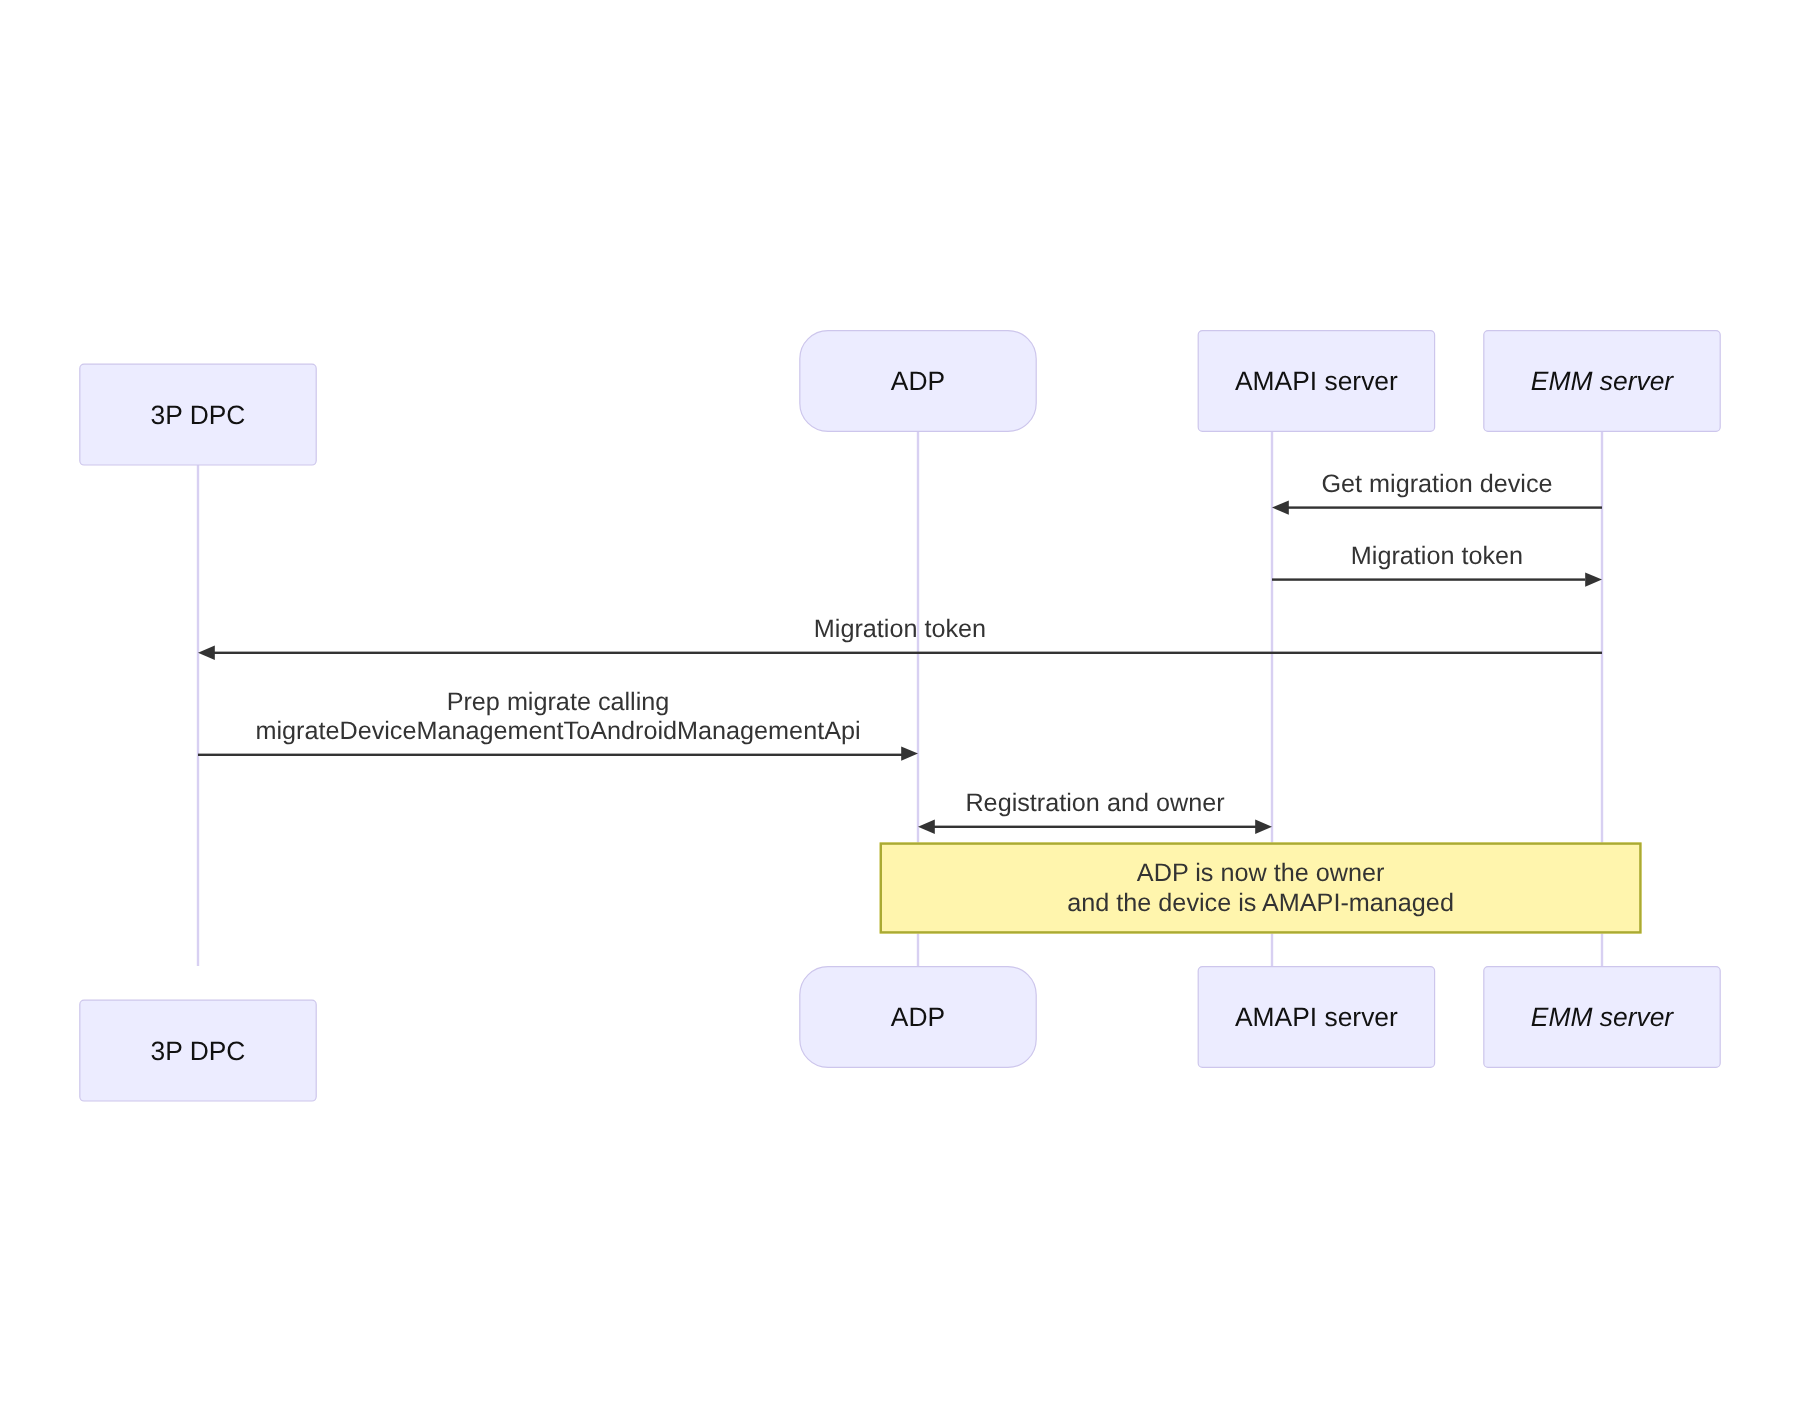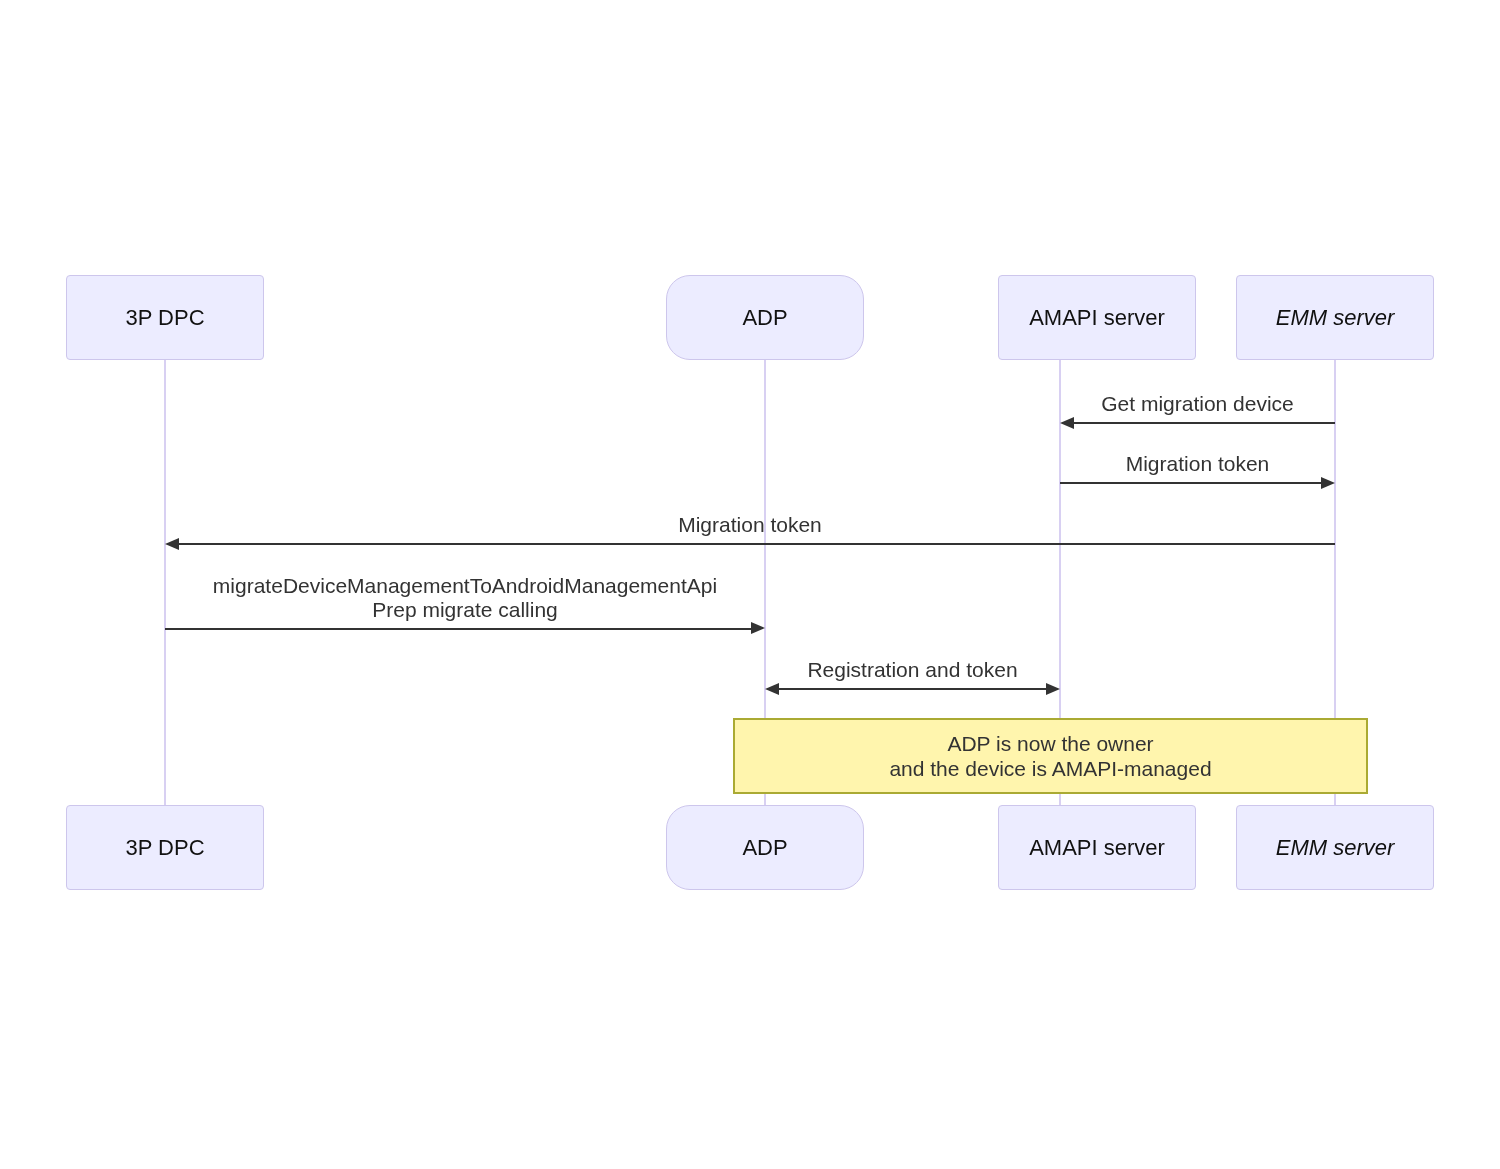--- a/index.html
+++ b/index.html
@@ -40,21 +40,21 @@
     border: 1px solid var(--actor-border);
     border-radius: 4px;
     display: flex;
     align-items: center;
     justify-content: center;
     font-size: 22px;
     color: var(--actor-text);
   }
   .actor-row-top    { top: 275px; }
   .actor-row-bottom { top: 805px; }
-  .actor-x-0 { left: 66px; }
+  .actor-x-0 { left: 66px; margin-top: 28px; }
   .actor-x-1 { left: 666px; border-radius: 24px; }
   .actor-x-2 { left: 998px; }
   .actor-x-3 { left: 1236px; font-style: italic; }
 
   .msg-label {
     position: absolute;
     font-size: 21px;
     line-height: 24px;
     color: var(--message-text);
     text-align: center;
@@ -83,21 +83,20 @@
     top: 702px;
     width: 635px;
     height: 76px;
     background: var(--note-fill);
     border: 2px solid var(--note-border);
     color: var(--message-text);
     font-size: 21px;
     line-height: 25px;
     text-align: center;
     padding-top: 11px;
-    margin-top: 16px;
   }
 </style>
 </head>
 <body>
 
 <div class="canvas">
 
   <div class="lifeline" style="left:164px"></div>
   <div class="lifeline" style="left:764px"></div>
   <div class="lifeline" style="left:1059px"></div>
@@ -114,27 +113,27 @@
 
   <div class="msg-label" style="left:1060px; width:275px; top:452px">Migration token</div>
   <div class="msg-line" style="left:1060px; width:261px; top:482px"></div>
   <div class="arrowhead points-right" style="left:1321px; top:477px"></div>
 
   <div class="msg-label" style="left:165px; width:1170px; top:513px">Migration token</div>
   <div class="msg-line" style="left:177px; width:1158px; top:543px"></div>
   <div class="arrowhead points-left" style="left:165px; top:538px"></div>
 
   <div class="msg-label" style="left:165px; width:600px; top:574px">
+    <div>Prep migrate calling</div>
     <div>migrateDeviceManagementToAndroidManagementApi</div>
-    <div>Prep migrate calling</div>
   </div>
   <div class="msg-line" style="left:165px; width:588px; top:628px"></div>
   <div class="arrowhead points-right" style="left:751px; top:622px"></div>
 
-  <div class="msg-label" style="left:765px; width:295px; top:658px">Registration and token</div>
+  <div class="msg-label" style="left:765px; width:295px; top:658px">Registration and owner</div>
   <div class="msg-line" style="left:777px; width:271px; top:688px"></div>
   <div class="arrowhead points-left" style="left:765px; top:683px"></div>
   <div class="arrowhead points-right" style="left:1046px; top:683px"></div>
 
   <div class="note-box">
     <div>ADP is now the owner</div>
     <div>and the device is AMAPI-managed</div>
   </div>
 
   <div class="actor-box actor-row-bottom actor-x-0">3P DPC</div>

